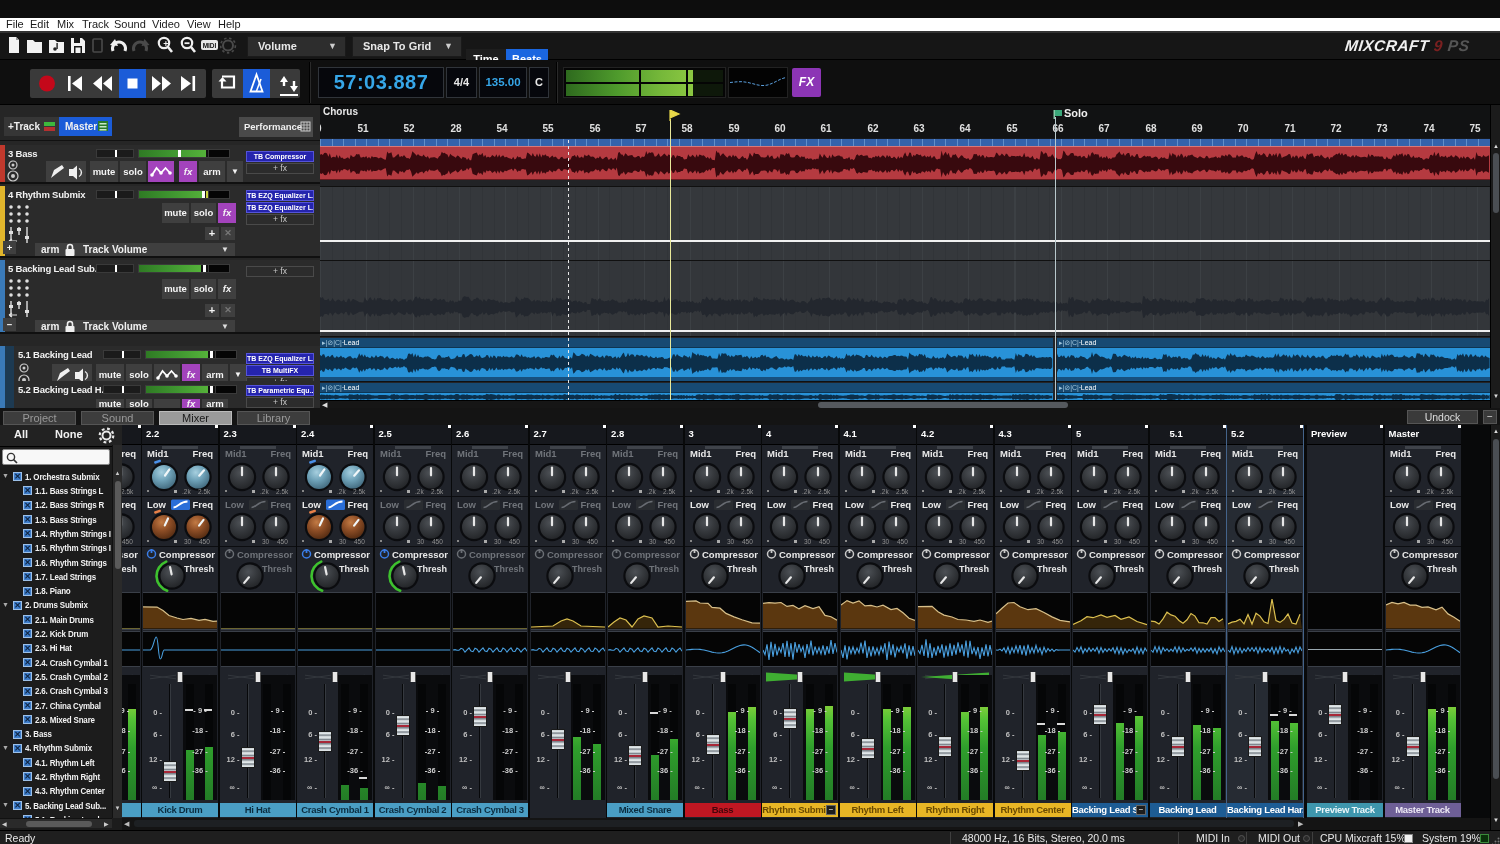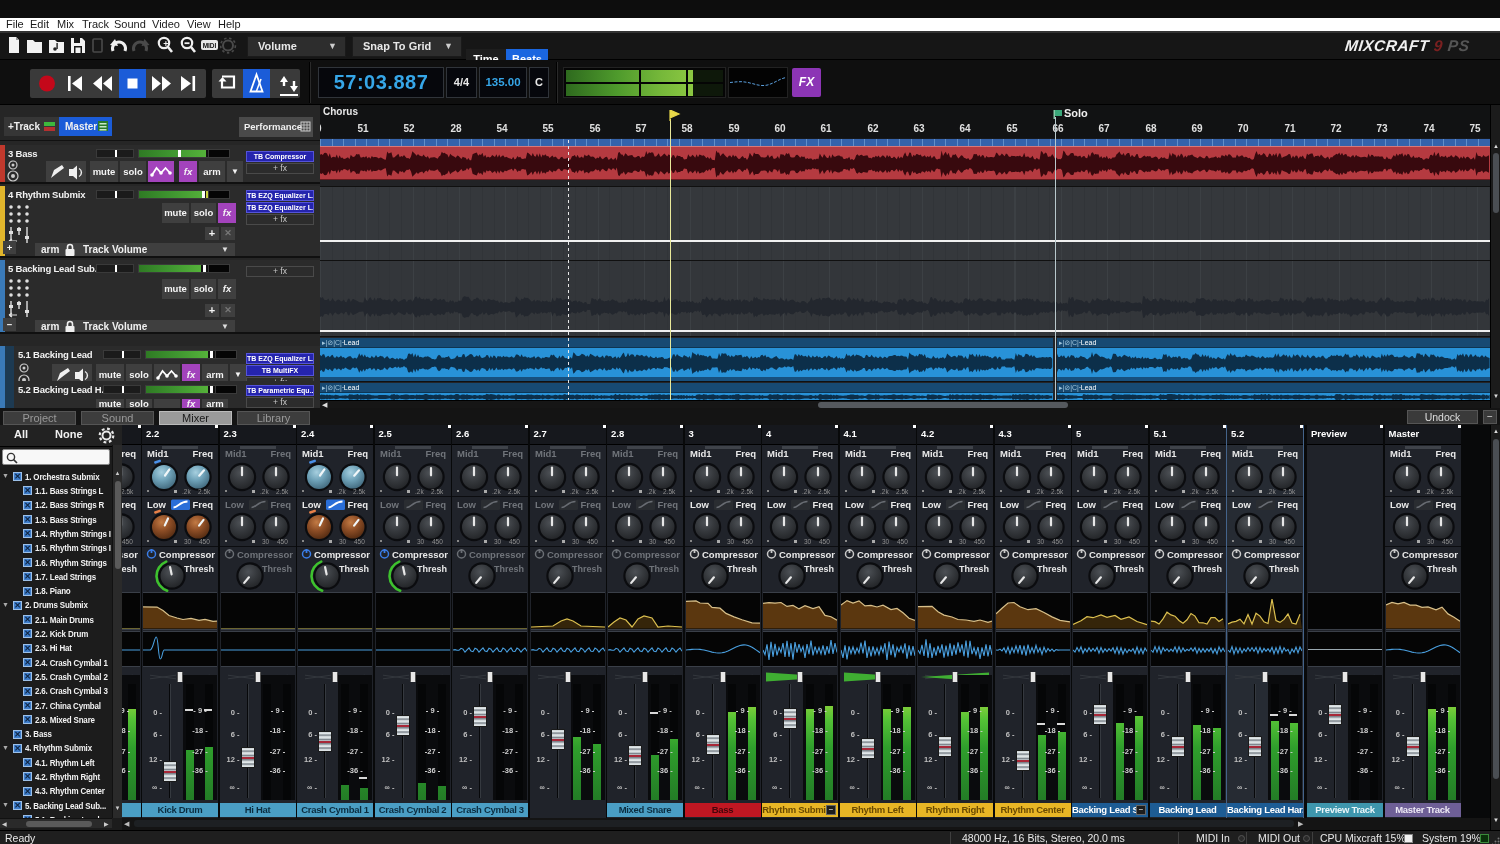--- a/index.html
+++ b/index.html
@@ -1709,21 +1709,21 @@
         <div class="abs" style="left:41px;top:281px;width:34px;text-align:center;color:#d0d0d0;font-size:7.5px;font-weight:bold;white-space:nowrap;">- 9 -</div>
         <div class="abs" style="left:41px;top:301px;width:34px;text-align:center;color:#d0d0d0;font-size:7.5px;font-weight:bold;white-space:nowrap;">-18 -</div>
         <div class="abs" style="left:41px;top:322px;width:34px;text-align:center;color:#d0d0d0;font-size:7.5px;font-weight:bold;white-space:nowrap;">-27 -</div>
         <div class="abs" style="left:41px;top:341px;width:34px;text-align:center;color:#d0d0d0;font-size:7.5px;font-weight:bold;white-space:nowrap;">-36 -</div>
         <div class="fadecap" style="left:21px;top:279px;"></div>
         <div class="nbar" style="background:#1d5c94;color:#ffffff;padding-right:12px;">Backing Lead Su</div>
         <div class="abs" style="left:64px;top:380px;width:10px;height:10px;background:#1d1d1d;border:1px solid #666;color:#fff;font-size:8px;line-height:8px;text-align:center;">−</div>
       </div>
 <div class="strip" style="left:1027.5px;background:#20232a;">
         <div class="shead">
-          <span style="position:absolute;left:4px;top:3px;">5.1</span>
+          <span style="position:absolute;left:20px;top:3px;">5.1</span>
           <span style="position:absolute;right:0px;top:0;width:3px;height:3px;background:#fff;"></span>
         </div>
         <div class="abs" style="left:20px;top:21px;width:36px;height:3px;background:#3f434a;"></div>
         <svg class="abs" style="left:0;top:21px" width="76" height="146" viewBox="0 0 76 146">
           <line x1="0" y1="50.5" x2="76" y2="50.5" stroke="#0c0d10" stroke-width="1"></line>
           <line x1="0" y1="100.5" x2="76" y2="100.5" stroke="#0c0d10" stroke-width="1"></line>
           <text x="5" y="11" font-size="9.5" font-weight="bold" fill="#e8e8e8">Mid1</text>
           <text x="71" y="11" font-size="9.5" font-weight="bold" fill="#e8e8e8" text-anchor="end">Freq</text>
           <circle cx="22" cy="31" r="14.2" fill="#0b0c0f"></circle>
           <circle cx="22" cy="31" r="12.0" fill="url(#gDark)"></circle>

